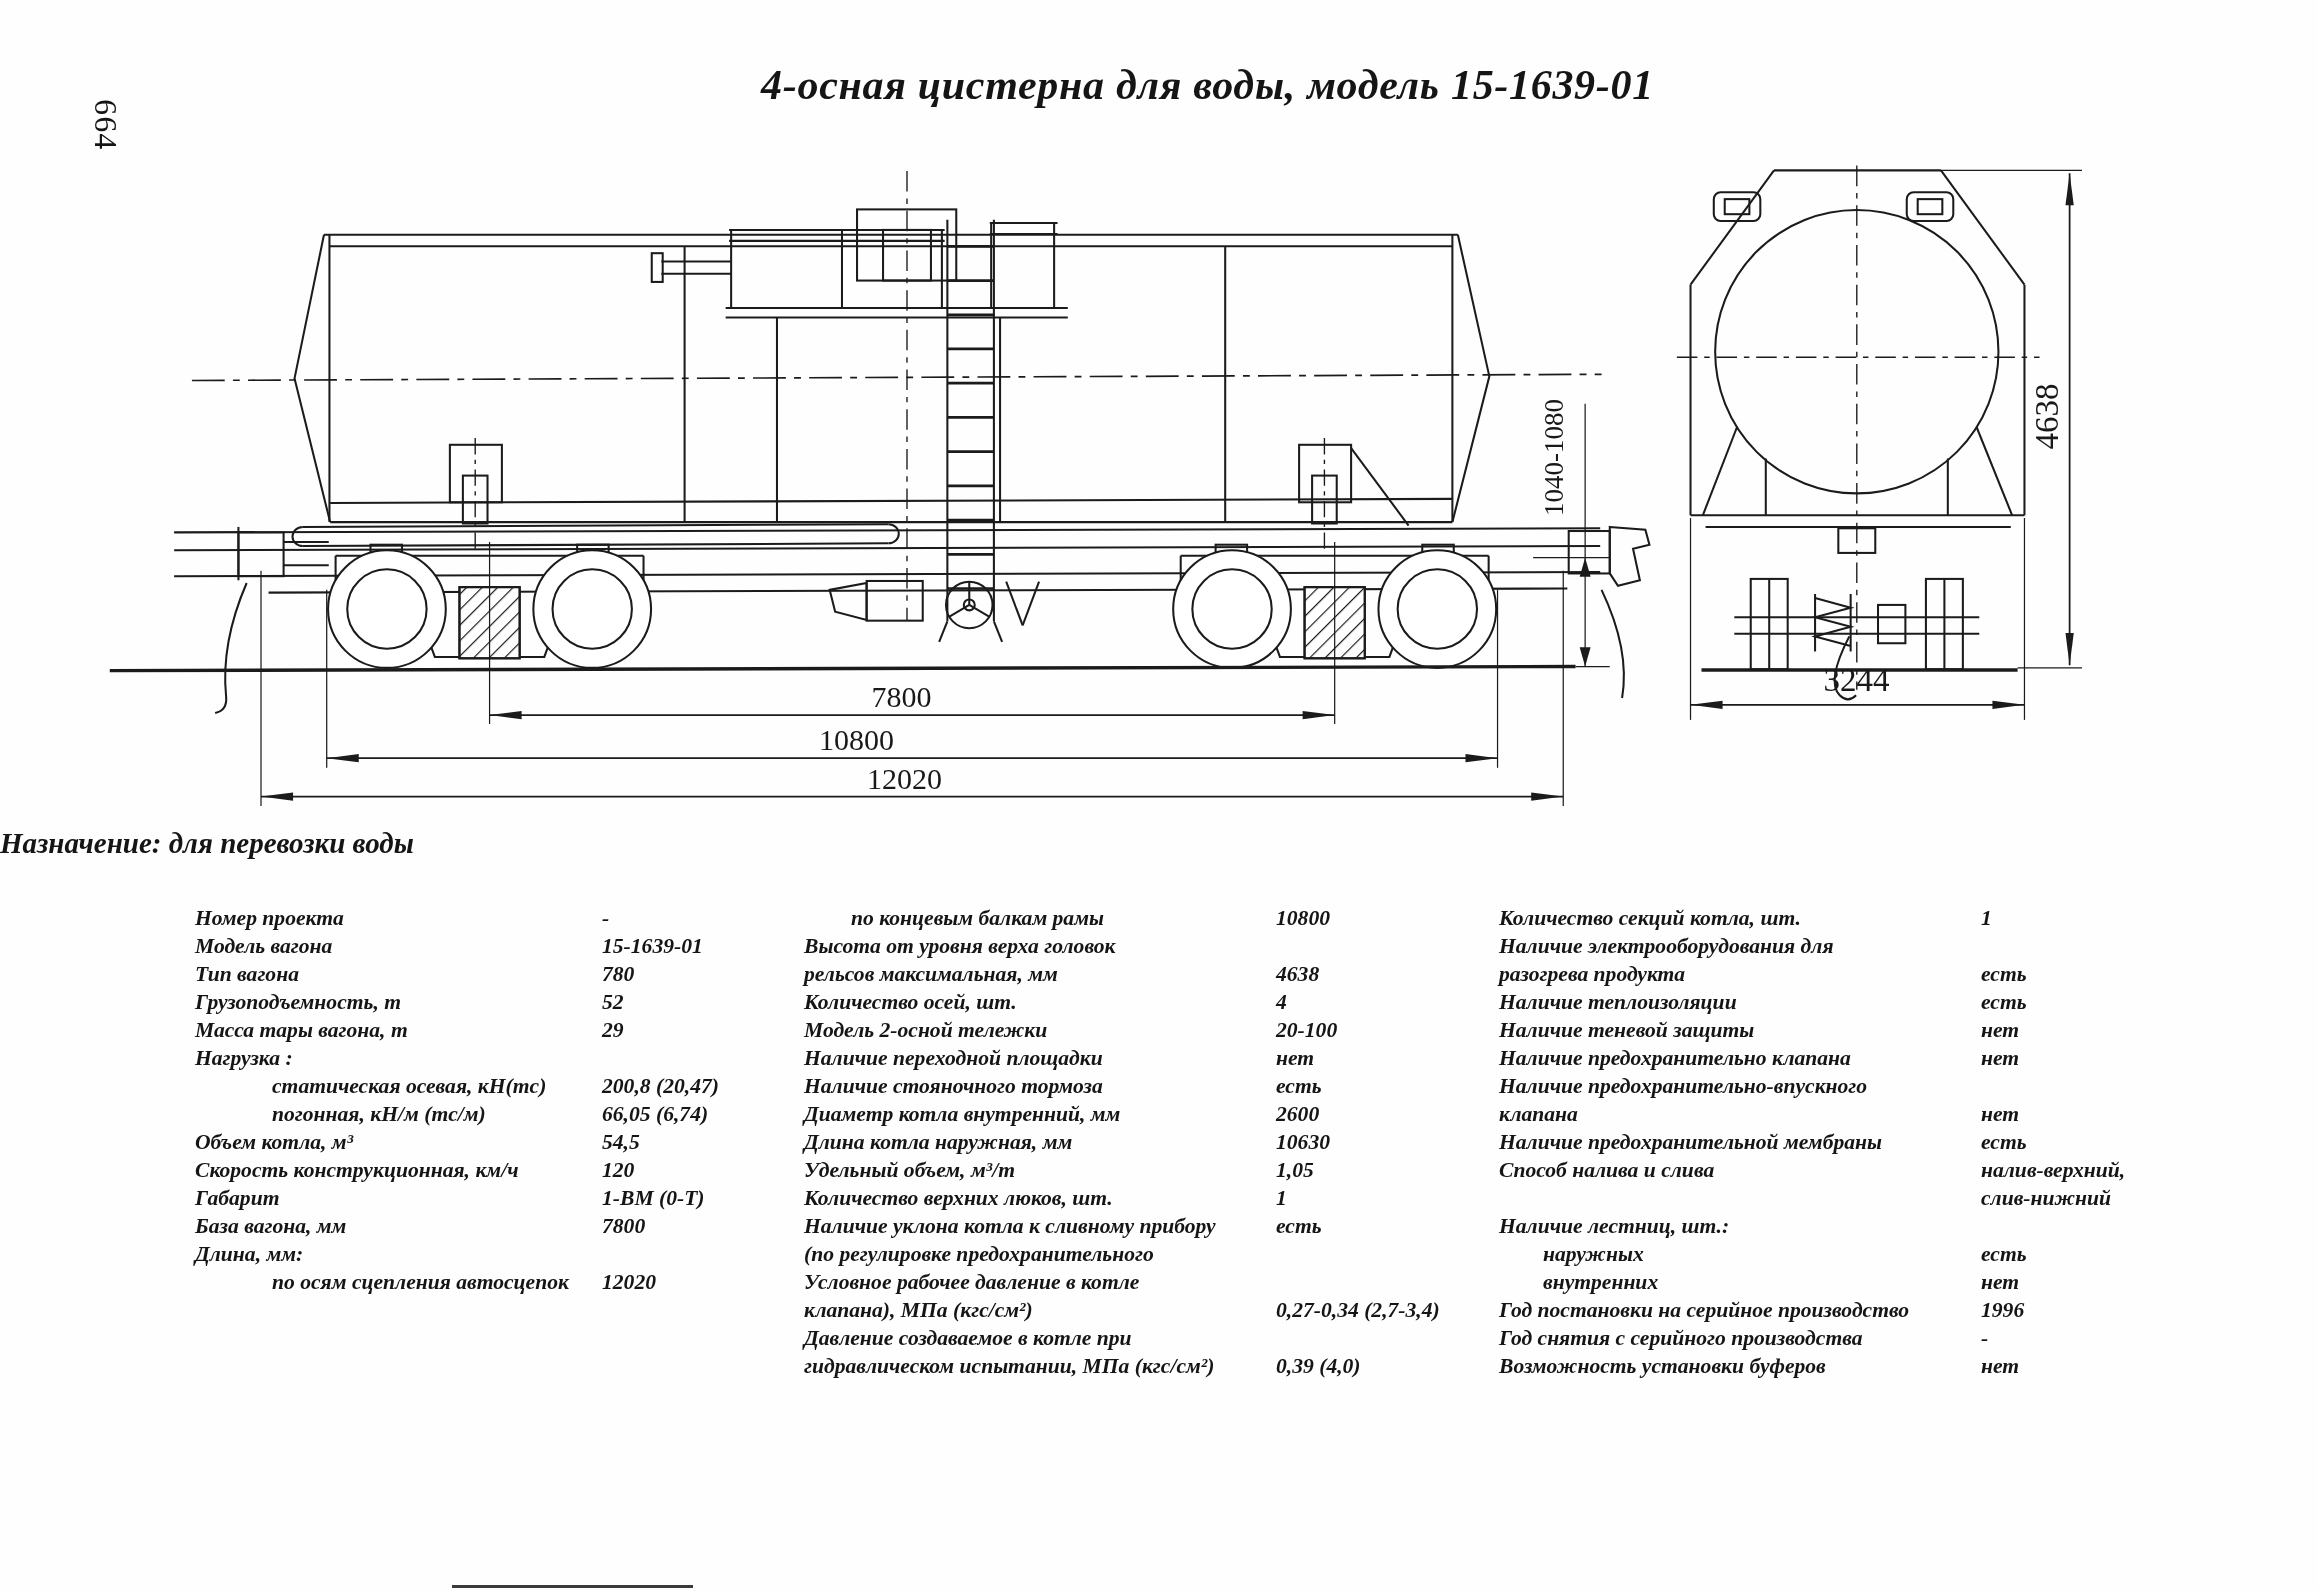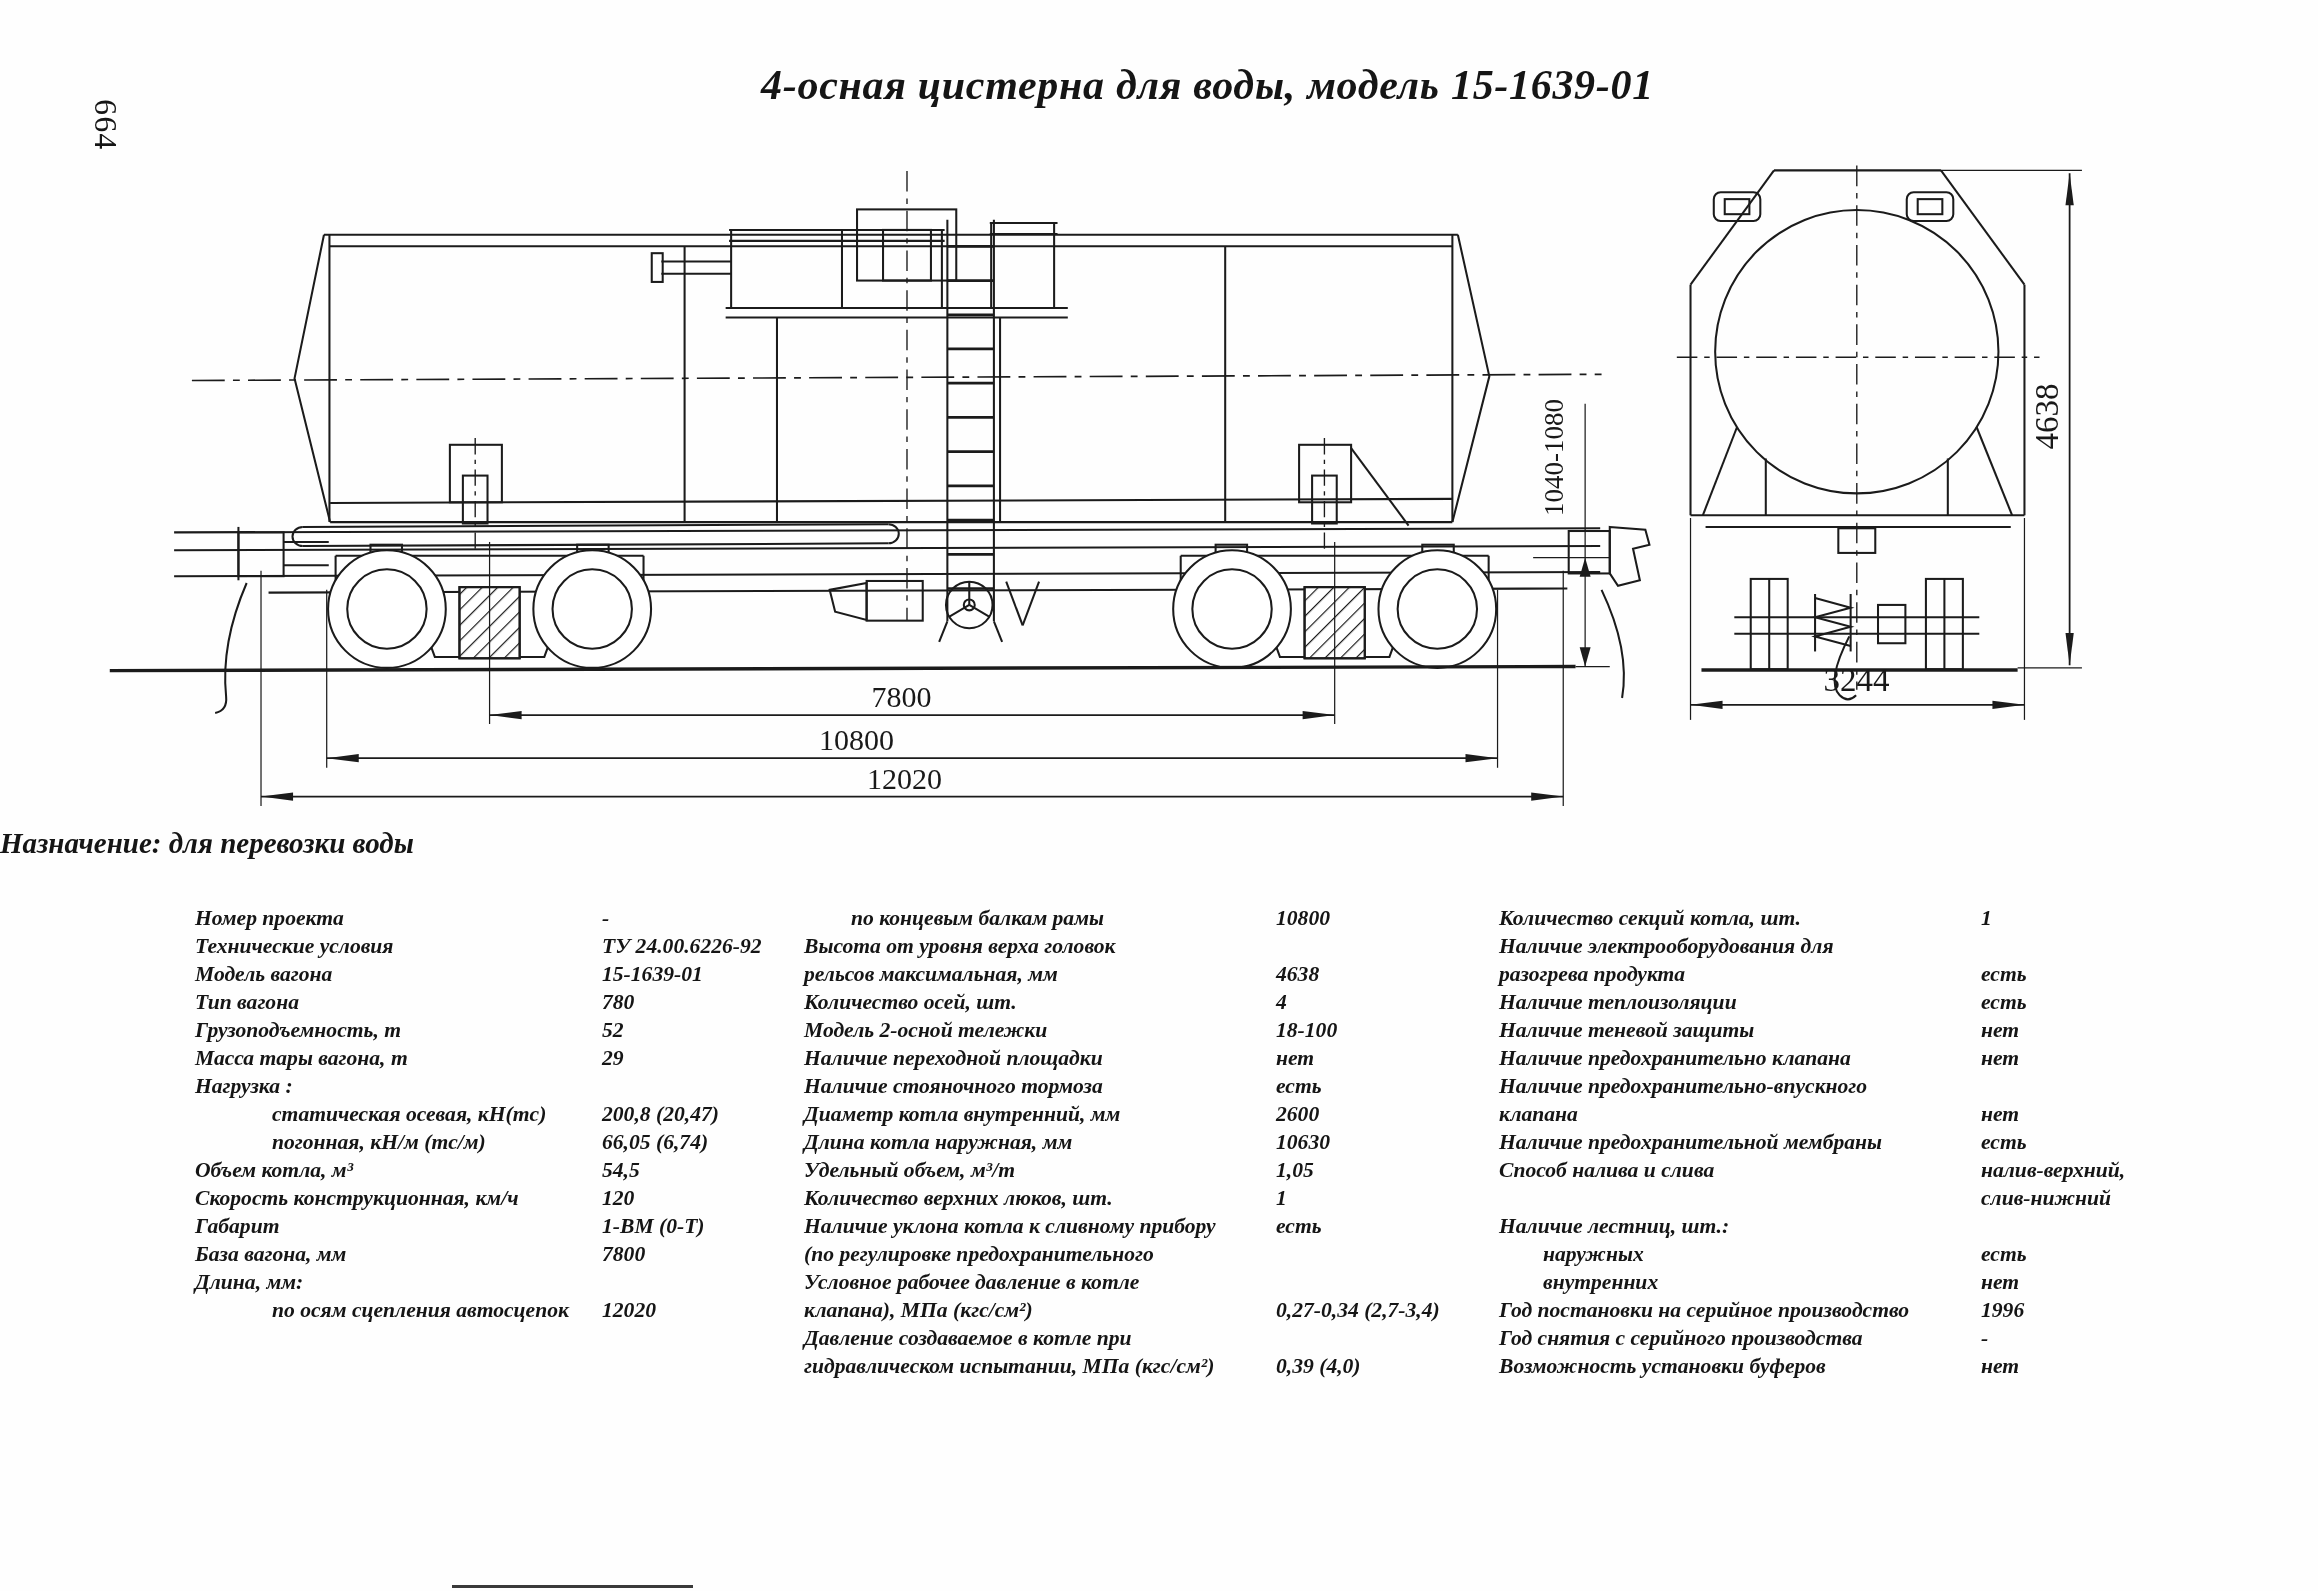--- a/index.html
+++ b/index.html
@@ -241,24 +241,20 @@
   <div class="dim" style="left:1788px; top:662px; width:137px; font-size:33px;">3244</div>
 
   <div class="purpose">Назначение: для перевозки воды</div>
 
   <div class="col" id="col1">
       <div class="row">
         <span class="lbl">Номер проекта</span>
         <span class="val">-</span>
       </div>
       <div class="row">
-        <span class="lbl">Технические условия</span>
-        <span class="val">ТУ 24.00.6226-92</span>
-      </div>
-      <div class="row">
         <span class="lbl">Модель вагона</span>
         <span class="val">15-1639-01</span>
       </div>
       <div class="row">
         <span class="lbl">Тип вагона</span>
         <span class="val">780</span>
       </div>
       <div class="row">
         <span class="lbl">Грузоподъемность, т</span>
         <span class="val">52</span>
@@ -316,21 +312,21 @@
       <div class="row">
         <span class="lbl">рельсов максимальная, мм</span>
         <span class="val">4638</span>
       </div>
       <div class="row">
         <span class="lbl">Количество осей, шт.</span>
         <span class="val">4</span>
       </div>
       <div class="row">
         <span class="lbl">Модель 2-осной тележки</span>
-        <span class="val">18-100</span>
+        <span class="val">20-100</span>
       </div>
       <div class="row">
         <span class="lbl">Наличие переходной площадки</span>
         <span class="val">нет</span>
       </div>
       <div class="row">
         <span class="lbl">Наличие стояночного тормоза</span>
         <span class="val">есть</span>
       </div>
       <div class="row">

